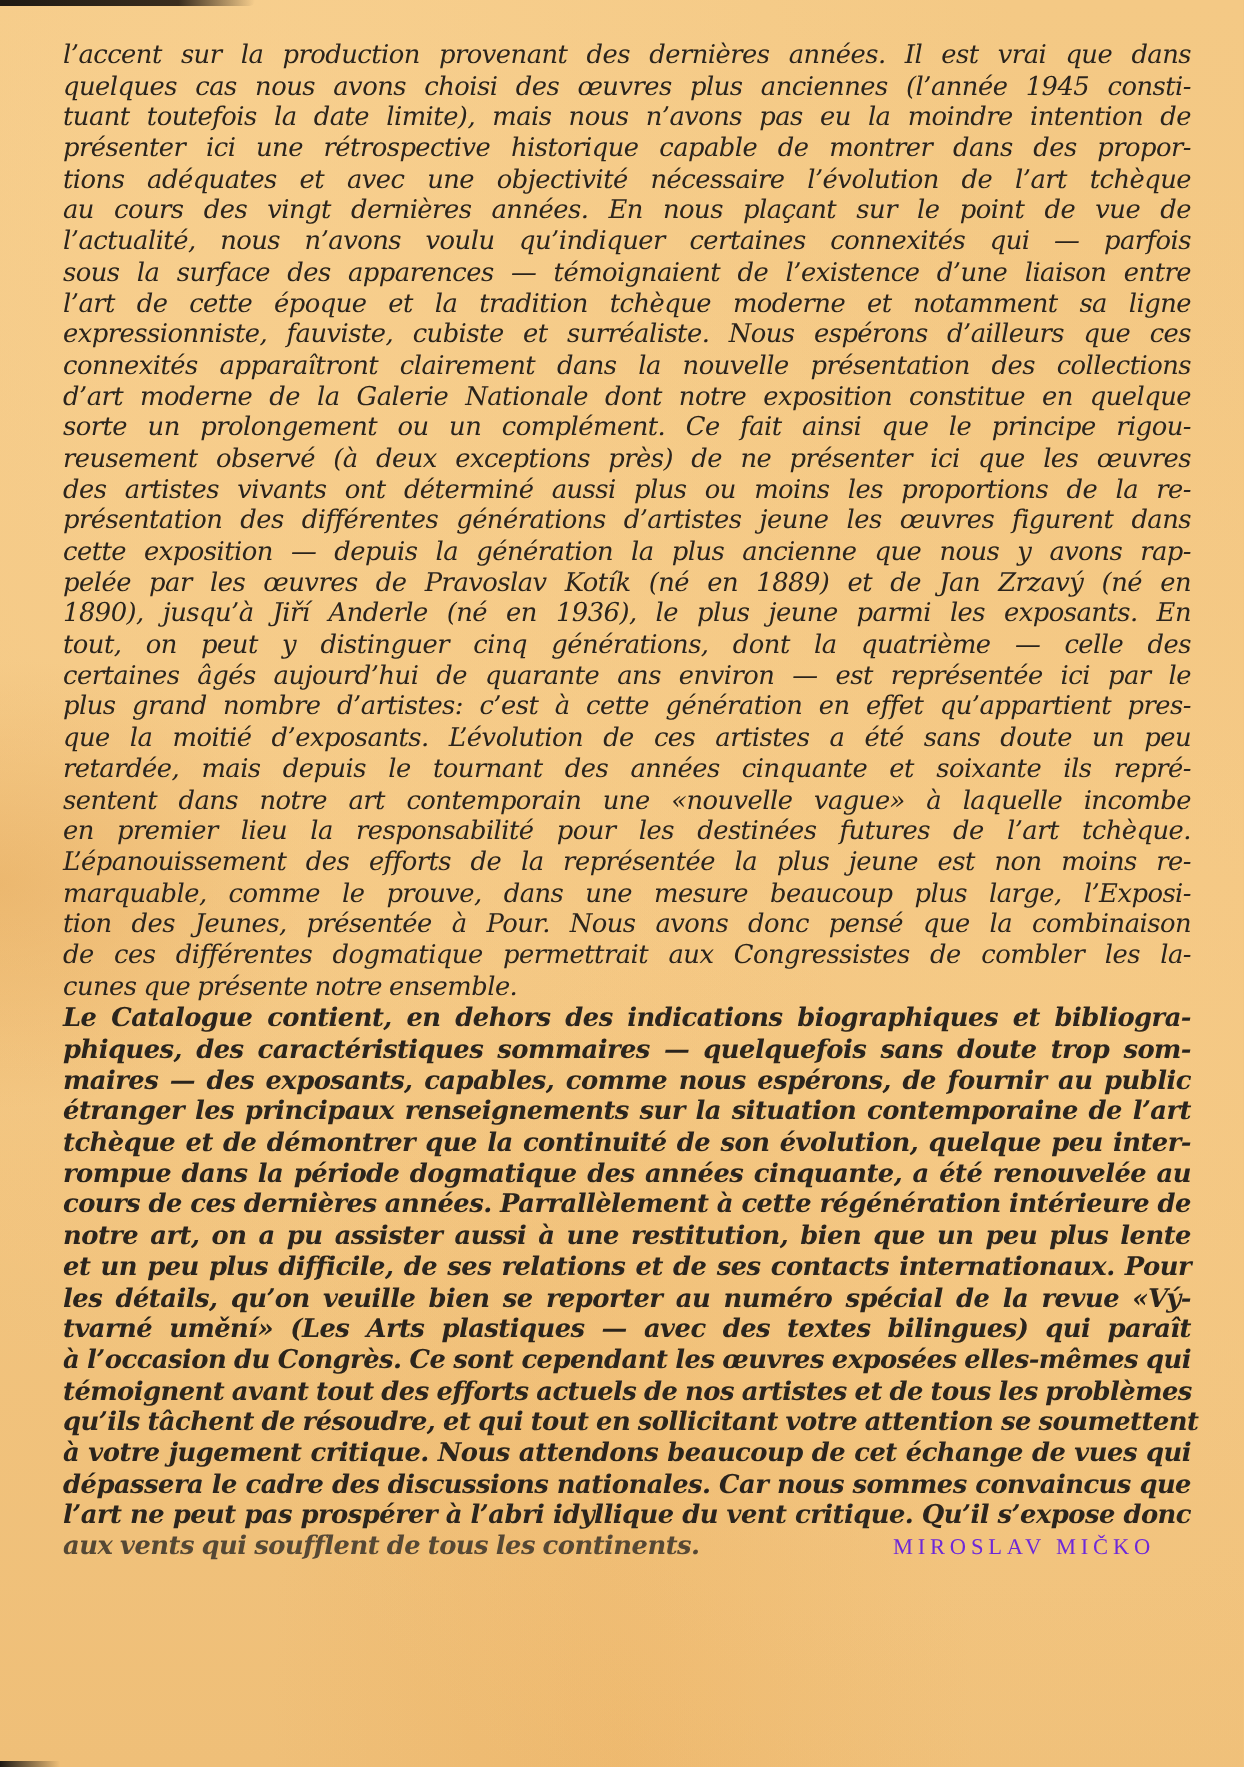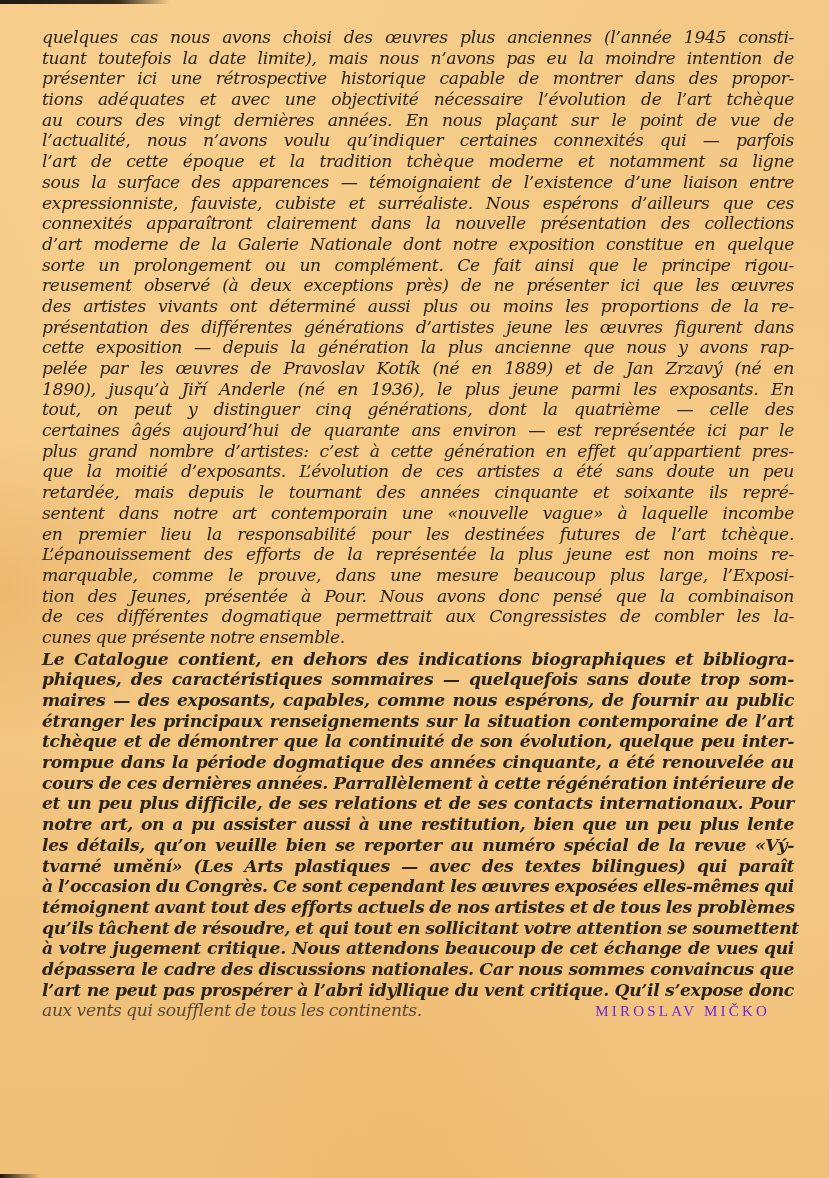--- a/index.html
+++ b/index.html
@@ -70,45 +70,47 @@
     }
     .signature-line .closing {
       font-family: "DejaVu Serif", serif;
       font-style: italic;
       font-size: 17.2px;
       line-height: 20.7px;
       color: #3b3328;
       letter-spacing: -0.35px;
       word-spacing: -0.5px;
       opacity: 0.85;
+      font-weight: bold;
     }
     .signature {
       font-family: "Liberation Serif", serif;
       font-size: 15px;
       letter-spacing: 3.2px;
       color: #6d28d9;
       margin-right: 24px;
     }
   </style>
 </head>
 <body>
 
 <div class="top-edge"></div>
 <div class="bottom-edge"></div>
 
 <div class="page">
   <div class="para" id="para1">
+      <span class="line">l’accent sur la production provenant des dernières années. Il est vrai que dans</span>
       <span class="line">quelques cas nous avons choisi des œuvres plus anciennes (l’année 1945 consti-</span>
       <span class="line">tuant toutefois la date limite), mais nous n’avons pas eu la moindre intention de</span>
       <span class="line">présenter ici une rétrospective historique capable de montrer dans des propor-</span>
       <span class="line">tions adéquates et avec une objectivité nécessaire l’évolution de l’art tchèque</span>
       <span class="line">au cours des vingt dernières années. En nous plaçant sur le point de vue de</span>
       <span class="line">l’actualité, nous n’avons voulu qu’indiquer certaines connexités qui — parfois</span>
+      <span class="line">sous la surface des apparences — témoignaient de l’existence d’une liaison entre</span>
       <span class="line">l’art de cette époque et la tradition tchèque moderne et notamment sa ligne</span>
-      <span class="line">sous la surface des apparences — témoignaient de l’existence d’une liaison entre</span>
       <span class="line">expressionniste, fauviste, cubiste et surréaliste. Nous espérons d’ailleurs que ces</span>
       <span class="line">connexités apparaîtront clairement dans la nouvelle présentation des collections</span>
       <span class="line">d’art moderne de la Galerie Nationale dont notre exposition constitue en quelque</span>
       <span class="line">sorte un prolongement ou un complément. Ce fait ainsi que le principe rigou-</span>
       <span class="line">reusement observé (à deux exceptions près) de ne présenter ici que les œuvres</span>
       <span class="line">des artistes vivants ont déterminé aussi plus ou moins les proportions de la re-</span>
       <span class="line">présentation des différentes générations d’artistes jeune les œuvres figurent dans</span>
       <span class="line">cette exposition — depuis la génération la plus ancienne que nous y avons rap-</span>
       <span class="line">pelée par les œuvres de Pravoslav Kotík (né en 1889) et de Jan Zrzavý (né en</span>
       <span class="line">1890), jusqu’à Jiří Anderle (né en 1936), le plus jeune parmi les exposants. En</span>
@@ -126,22 +128,22 @@
       <span class="line last">cunes que présente notre ensemble.</span>
     </div>
   <div class="para" id="para2">
       <span class="line">Le Catalogue contient, en dehors des indications biographiques et bibliogra-</span>
       <span class="line">phiques, des caractéristiques sommaires — quelquefois sans doute trop som-</span>
       <span class="line">maires — des exposants, capables, comme nous espérons, de fournir au public</span>
       <span class="line">étranger les principaux renseignements sur la situation contemporaine de l’art</span>
       <span class="line">tchèque et de démontrer que la continuité de son évolution, quelque peu inter-</span>
       <span class="line">rompue dans la période dogmatique des années cinquante, a été renouvelée au</span>
       <span class="line">cours de ces dernières années. Parrallèlement à cette régénération intérieure de</span>
+      <span class="line">notre art, on a pu assister aussi à une restitution, bien que un peu plus lente</span>
       <span class="line">et un peu plus difficile, de ses relations et de ses contacts internationaux. Pour</span>
-      <span class="line">notre art, on a pu assister aussi à une restitution, bien que un peu plus lente</span>
       <span class="line">les détails, qu’on veuille bien se reporter au numéro spécial de la revue «Vý-</span>
       <span class="line">tvarné umění» (Les Arts plastiques — avec des textes bilingues) qui paraît</span>
       <span class="line">à l’occasion du Congrès. Ce sont cependant les œuvres exposées elles-mêmes qui</span>
       <span class="line">témoignent avant tout des efforts actuels de nos artistes et de tous les problèmes</span>
       <span class="line">qu’ils tâchent de résoudre, et qui tout en sollicitant votre attention se soumettent</span>
       <span class="line">à votre jugement critique. Nous attendons beaucoup de cet échange de vues qui</span>
       <span class="line">dépassera le cadre des discussions nationales. Car nous sommes convaincus que</span>
       <span class="line">l’art ne peut pas prospérer à l’abri idyllique du vent critique. Qu’il s’expose donc</span>
     </div>
   <div class="signature-line">

